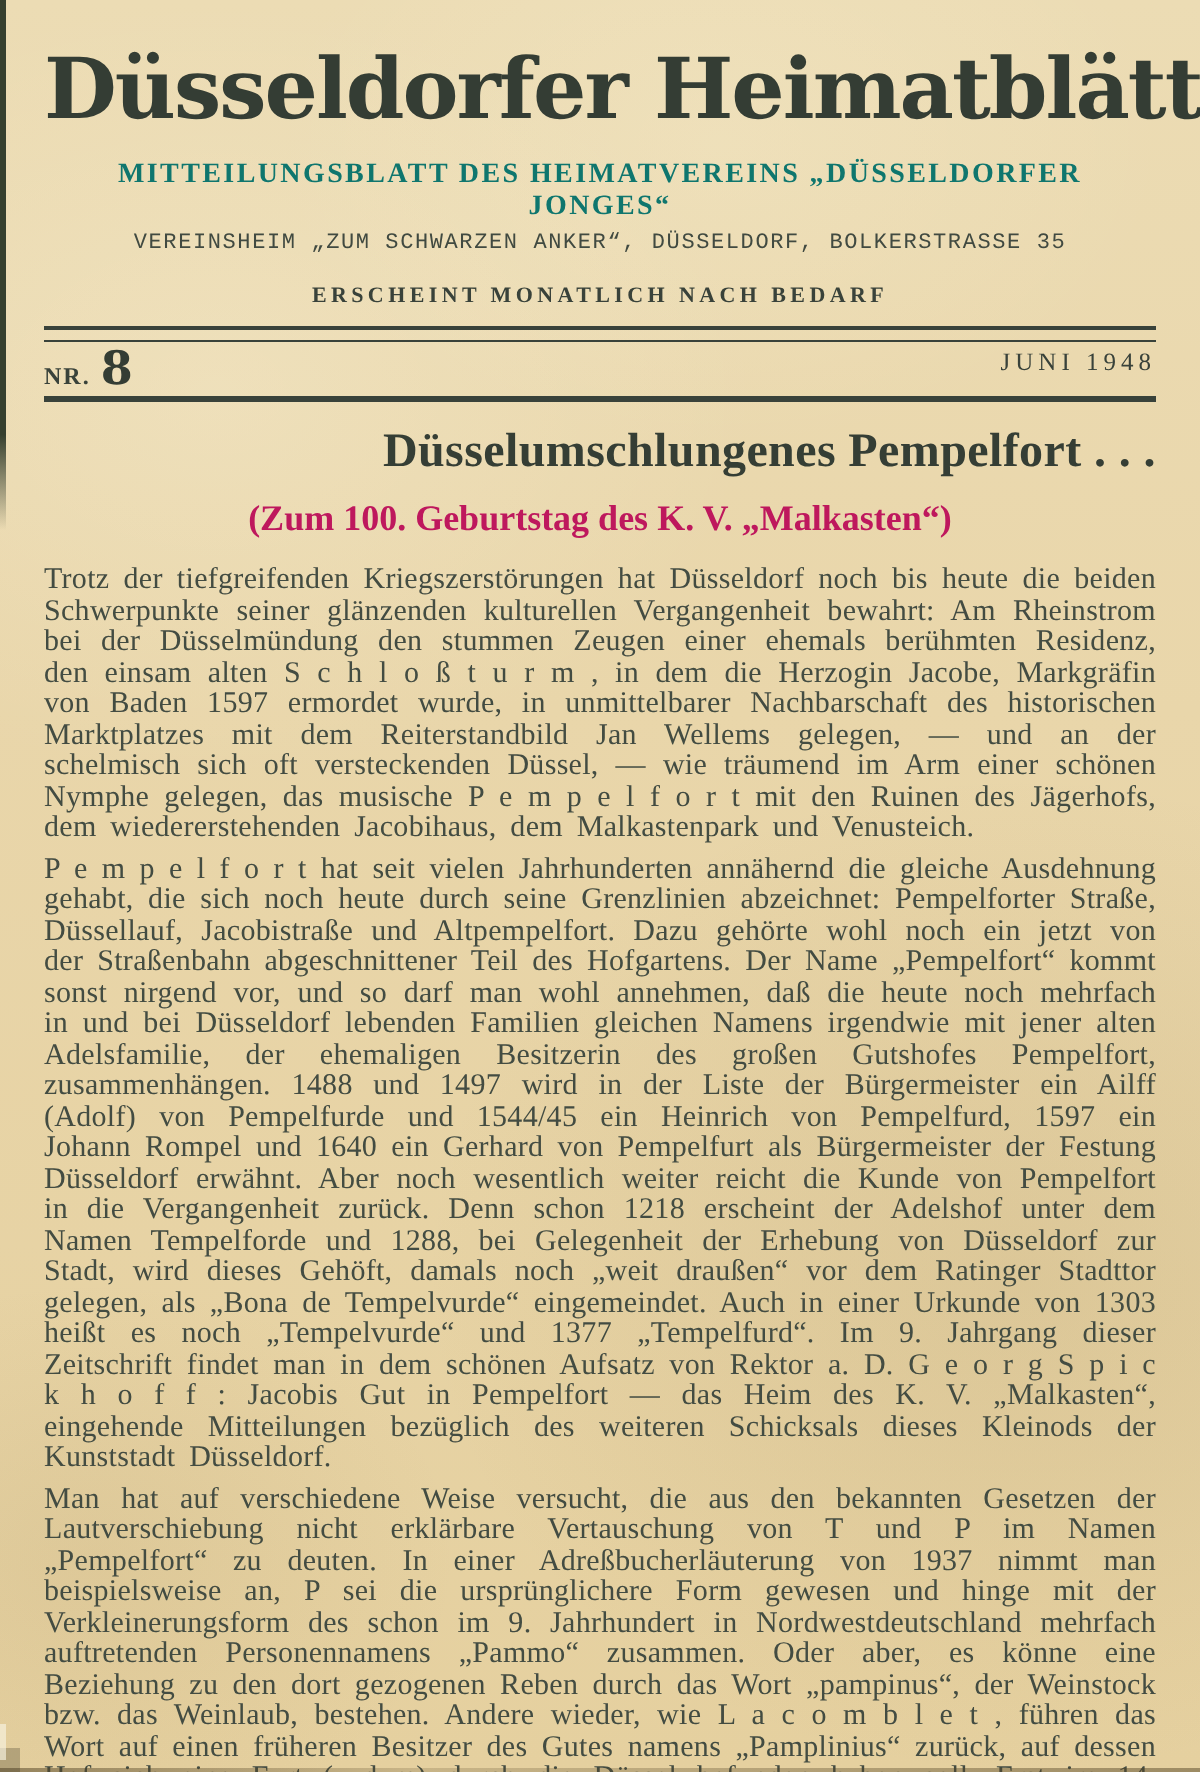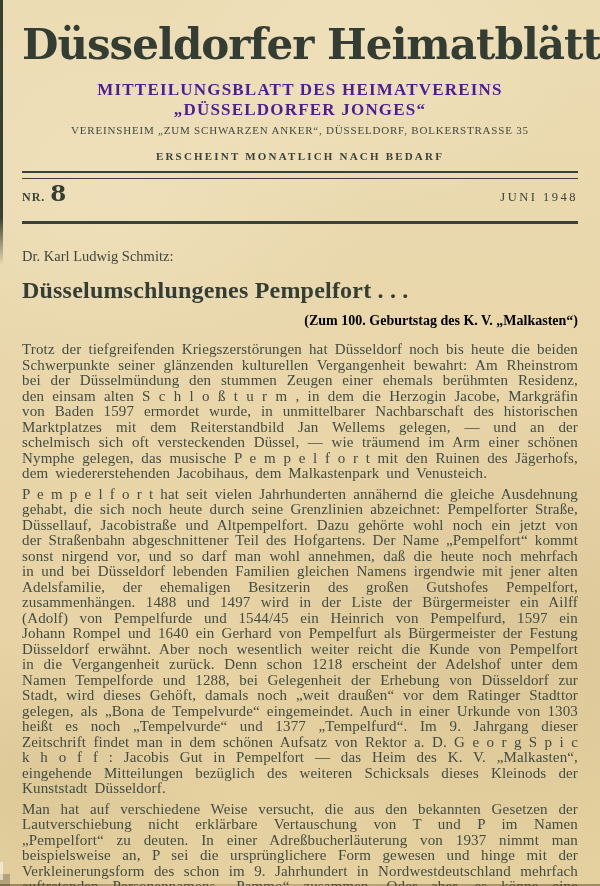--- a/index.html
+++ b/index.html
@@ -17,39 +17,39 @@
   }
   .page{padding:0 22px;position:relative;}
 
   
   .masthead{padding-top:22px;text-align:center;}
   .mast-title{
     font-family:"DejaVu Serif", serif;font-weight:bold;
     font-size:42px;line-height:46px;letter-spacing:-1px;white-space:nowrap;
     color:#343d34;
   }
-  .mast-sub1{margin-top:12px;font-weight:bold;font-size:17px;letter-spacing:1.2px;color:#4c1d95;}
-  .mast-sub2{margin-top:4px;font-size:11px;letter-spacing:0.8px;color:#414a41;}
+  .mast-sub1{margin-top:12px;font-weight:bold;font-size:14px;letter-spacing:1.2px;color:#0f766e;}
+  .mast-sub2{margin-top:4px;font-size:11px;letter-spacing:0.8px;color:#414a41;font-family:Liberation Mono, monospace;}
   .mast-sub3{margin-top:14px;font-weight:bold;font-size:11px;letter-spacing:2.2px;color:#39423a;}
 
   .rule-double{margin-top:9px;height:5px;border-top:2.5px solid #39423a;border-bottom:1px solid #39423a;}
-  .issue-row{display:flex;justify-content:space-between;align-items:flex-end;padding:3px 0 16px 0;}
+  .issue-row{display:flex;justify-content:space-between;align-items:flex-start;padding:3px 0 2px 0;}
   .issue-left{display:flex;align-items:baseline;gap:5px;}
   .issue-label{font-weight:bold;font-size:12px;letter-spacing:1px;color:#39423a;}
   .issue-number{font-family:"DejaVu Serif", serif;font-weight:bold;font-size:23px;line-height:22px;color:#343d34;}
   .issue-date{font-weight:normal;font-size:12.5px;letter-spacing:2.5px;color:#39423a;}
   .rule-single{height:0;border-top:3px solid #39423a;}
 
   
   .author{margin-top:24px;font-size:14.5px;color:#3d463c;}
   .art-title{
-    margin-top:12px;text-align:left;font-weight:bold;font-size:24px;
+    margin-top:12px;text-align:right;font-weight:bold;font-size:24px;
     letter-spacing:0.2px;color:#353e35;
   }
-  .art-sub{margin-top:9px;text-align:right;font-weight:bold;font-size:14px;color:#000000;}
+  .art-sub{margin-top:9px;text-align:center;font-weight:bold;font-size:18px;color:#be185d;}
   .body-text{margin-top:13px;}
   .body-text p{
     margin:0 0 5px 0;
     font-size:15px;line-height:15.5px;
     text-align:justify;
     word-spacing:3px;letter-spacing:0.15px;
     color:#434c42;
   }
 
   
@@ -77,21 +77,20 @@
   <div class="issue-row">
     <div class="issue-left">
       <span class="issue-label">NR.</span>
       <span class="issue-number">8</span>
     </div>
     <div class="issue-date">JUNI 1948</div>
   </div>
 
   <div class="rule-single"></div>
 
-  <div class="author">Dr. Karl Ludwig Schmitz:</div>
 
   <div class="art-title">Düsselumschlungenes Pempelfort . . .</div>
   <div class="art-sub">(Zum 100. Geburtstag des K. V. „Malkasten“)</div>
 
   <div class="body-text">
     <p>Trotz der tiefgreifenden Kriegszerstörungen hat Düsseldorf noch bis heute die beiden Schwerpunkte seiner glänzenden kulturellen Vergangenheit bewahrt: Am Rheinstrom bei der Düsselmündung den stummen Zeugen einer ehemals berühmten Residenz, den einsam alten S c h l o ß t u r m , in dem die Herzogin Jacobe, Markgräfin von Baden 1597 ermordet wurde, in unmittelbarer Nachbarschaft des historischen Marktplatzes mit dem Reiterstandbild Jan Wellems gelegen, — und an der schelmisch sich oft versteckenden Düssel, — wie träumend im Arm einer schönen Nymphe gelegen, das musische P e m p e l f o r t mit den Ruinen des Jägerhofs, dem wiedererstehenden Jacobihaus, dem Malkastenpark und Venusteich.</p>
     <p>P e m p e l f o r t hat seit vielen Jahrhunderten annähernd die gleiche Ausdehnung gehabt, die sich noch heute durch seine Grenzlinien abzeichnet: Pempelforter Straße, Düssellauf, Jacobistraße und Altpempelfort. Dazu gehörte wohl noch ein jetzt von der Straßenbahn abgeschnittener Teil des Hofgartens. Der Name „Pempelfort“ kommt sonst nirgend vor, und so darf man wohl annehmen, daß die heute noch mehrfach in und bei Düsseldorf lebenden Familien gleichen Namens irgendwie mit jener alten Adelsfamilie, der ehemaligen Besitzerin des großen Gutshofes Pempelfort, zusammenhängen. 1488 und 1497 wird in der Liste der Bürgermeister ein Ailff (Adolf) von Pempelfurde und 1544/45 ein Heinrich von Pempelfurd, 1597 ein Johann Rompel und 1640 ein Gerhard von Pempelfurt als Bürgermeister der Festung Düsseldorf erwähnt. Aber noch wesentlich weiter reicht die Kunde von Pempelfort in die Vergangenheit zurück. Denn schon 1218 erscheint der Adelshof unter dem Namen Tempelforde und 1288, bei Gelegenheit der Erhebung von Düsseldorf zur Stadt, wird dieses Gehöft, damals noch „weit draußen“ vor dem Ratinger Stadttor gelegen, als „Bona de Tempelvurde“ eingemeindet. Auch in einer Urkunde von 1303 heißt es noch „Tempelvurde“ und 1377 „Tempelfurd“. Im 9. Jahrgang dieser Zeitschrift findet man in dem schönen Aufsatz von Rektor a. D. G e o r g  S p i c k h o f f : Jacobis Gut in Pempelfort — das Heim des K. V. „Malkasten“, eingehende Mitteilungen bezüglich des weiteren Schicksals dieses Kleinods der Kunststadt Düsseldorf.</p>
     <p>Man hat auf verschiedene Weise versucht, die aus den bekannten Gesetzen der Lautverschiebung nicht erklärbare Vertauschung von T und P im Namen „Pempelfort“ zu deuten. In einer Adreßbucherläuterung von 1937 nimmt man beispielsweise an, P sei die ursprünglichere Form gewesen und hinge mit der Verkleinerungsform des schon im 9. Jahrhundert in Nordwestdeutschland mehrfach auftretenden Personennamens „Pammo“ zusammen. Oder aber, es könne eine Beziehung zu den dort gezogenen Reben durch das Wort „pampinus“, der Weinstock bzw. das Weinlaub, bestehen. Andere wieder, wie L a c o m b l e t , führen das Wort auf einen früheren Besitzer des Gutes namens „Pamplinius“ zurück, auf dessen Hof sich eine Furt (vadum) durch die Düssel befunden haben soll. Erst im 14. Jahrhundert soll sich dann das unverstandene „Pempel“ nach der Sitte der Zeit im Sinne der Kirche in „Tempel“ umgewandelt haben und so in Gebrauch gekommen sein. Doch schon gegen Ende dieses Jahrhunderts müßte sich dann das ursprünglichere P wieder durchgesetzt haben, denn anno 1382</p>
   </div>
 

